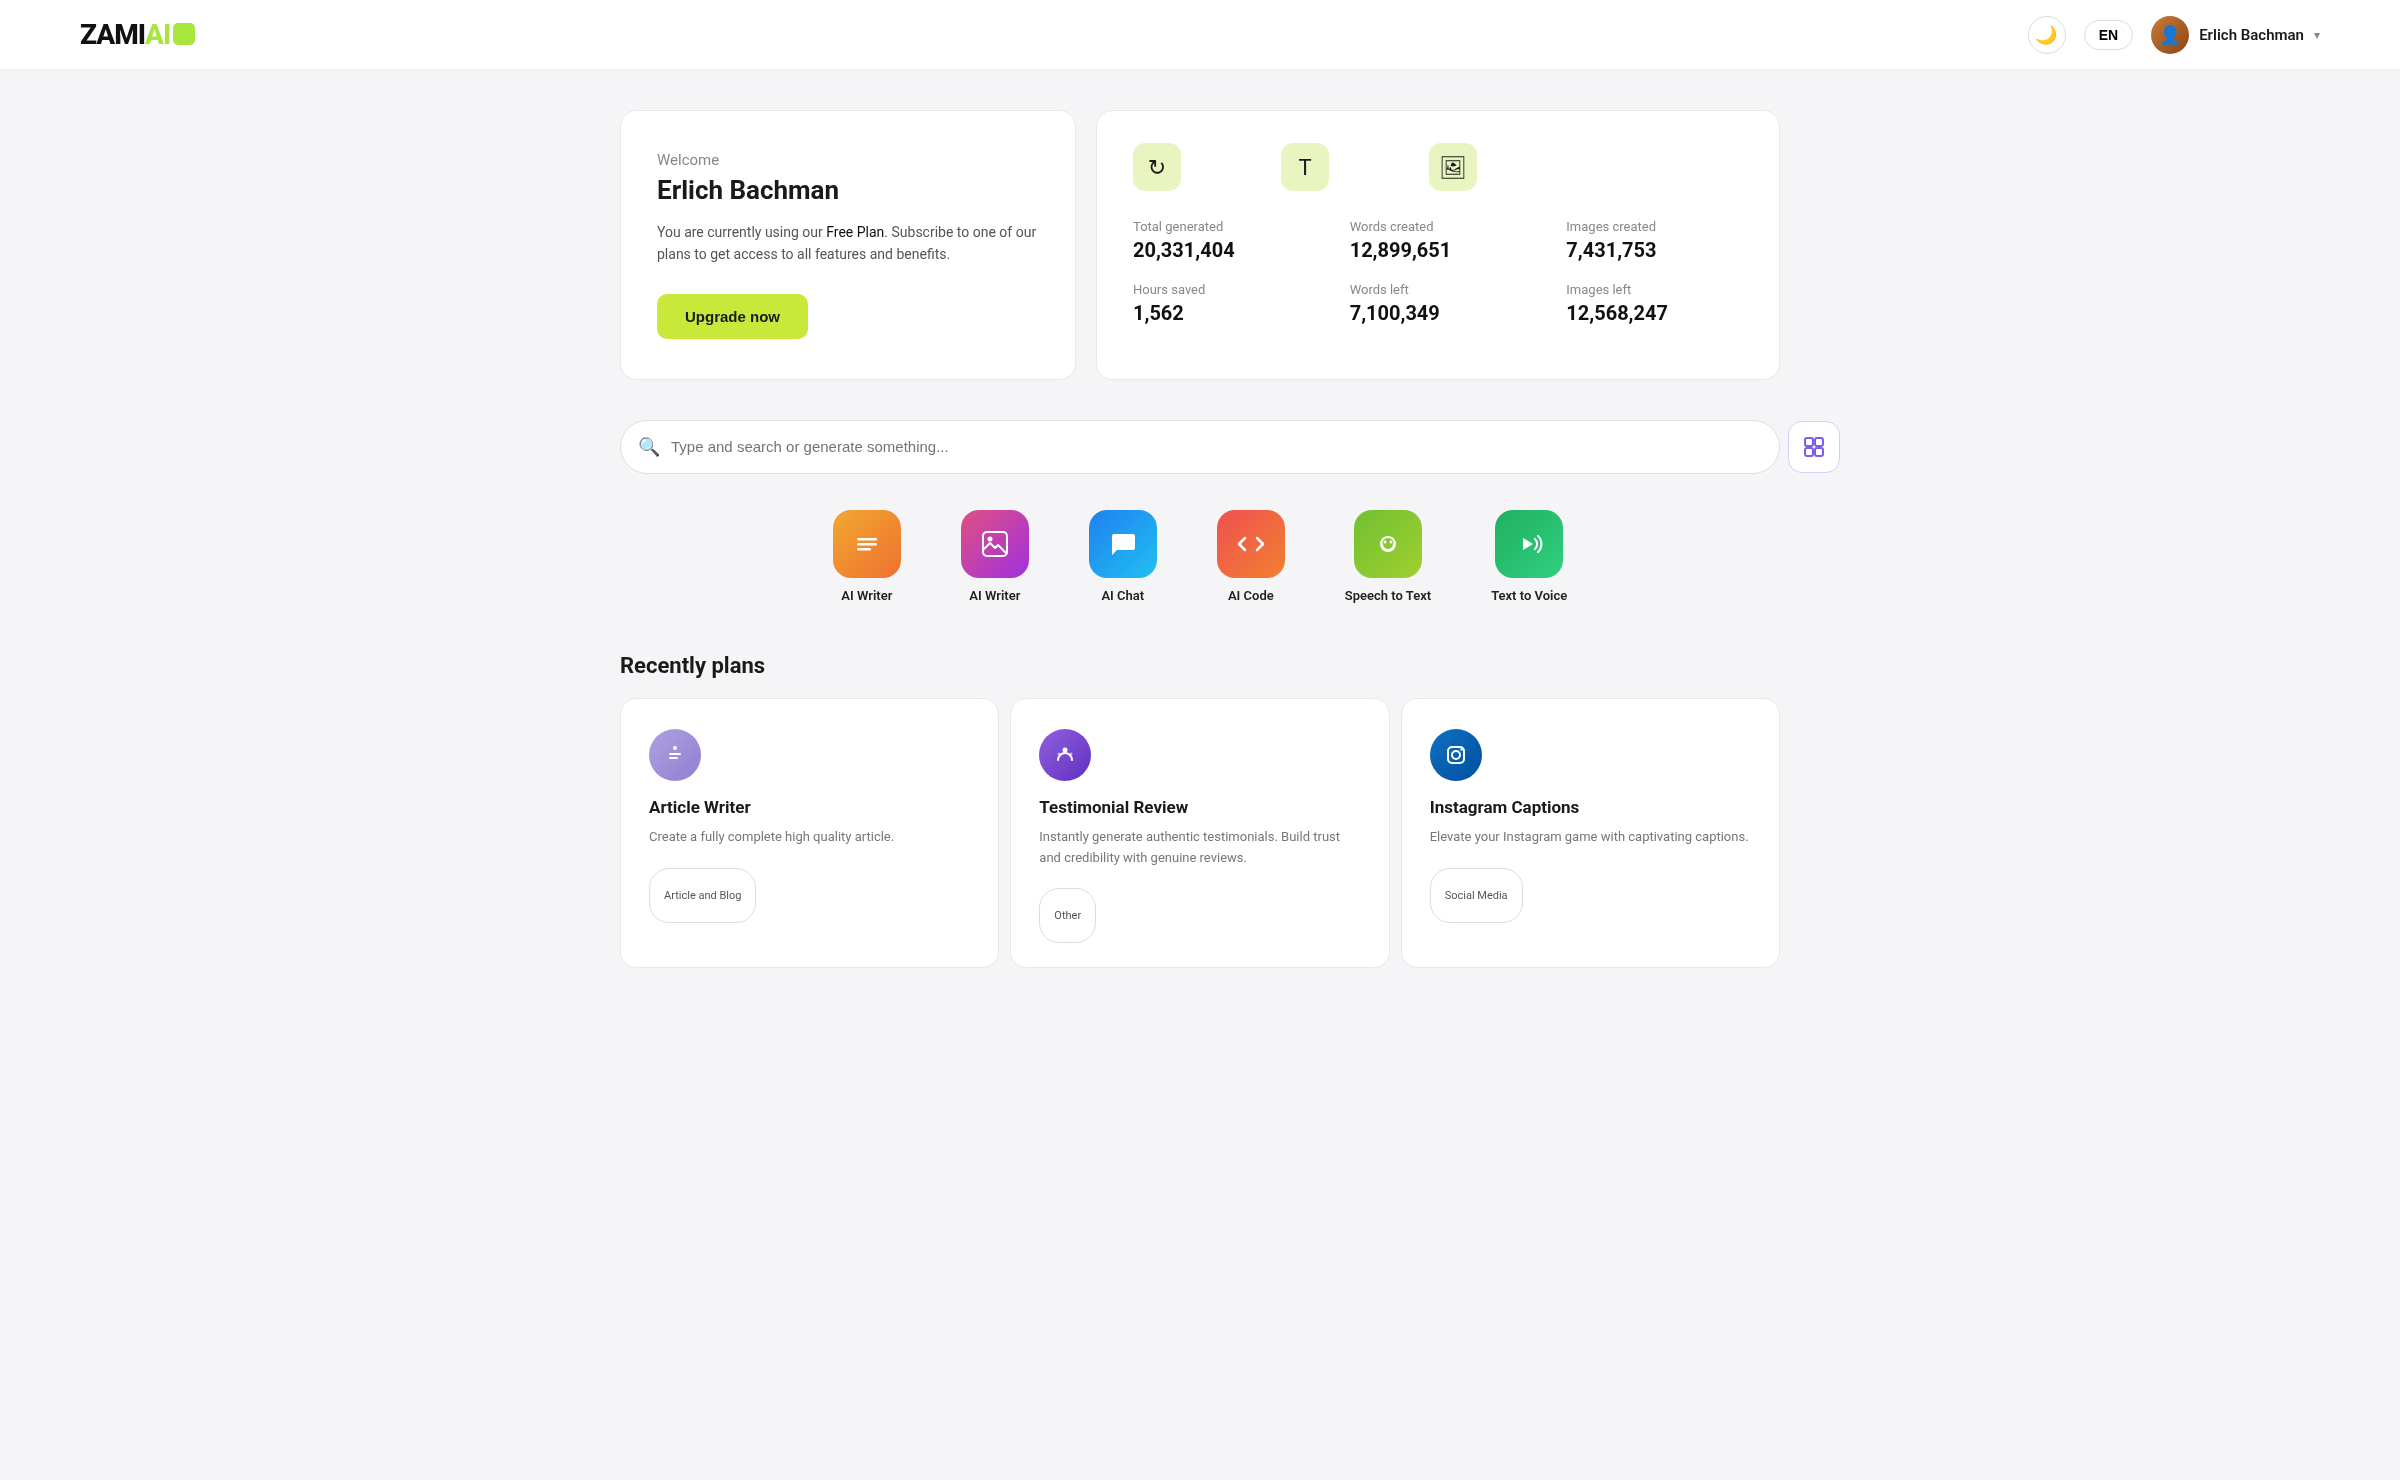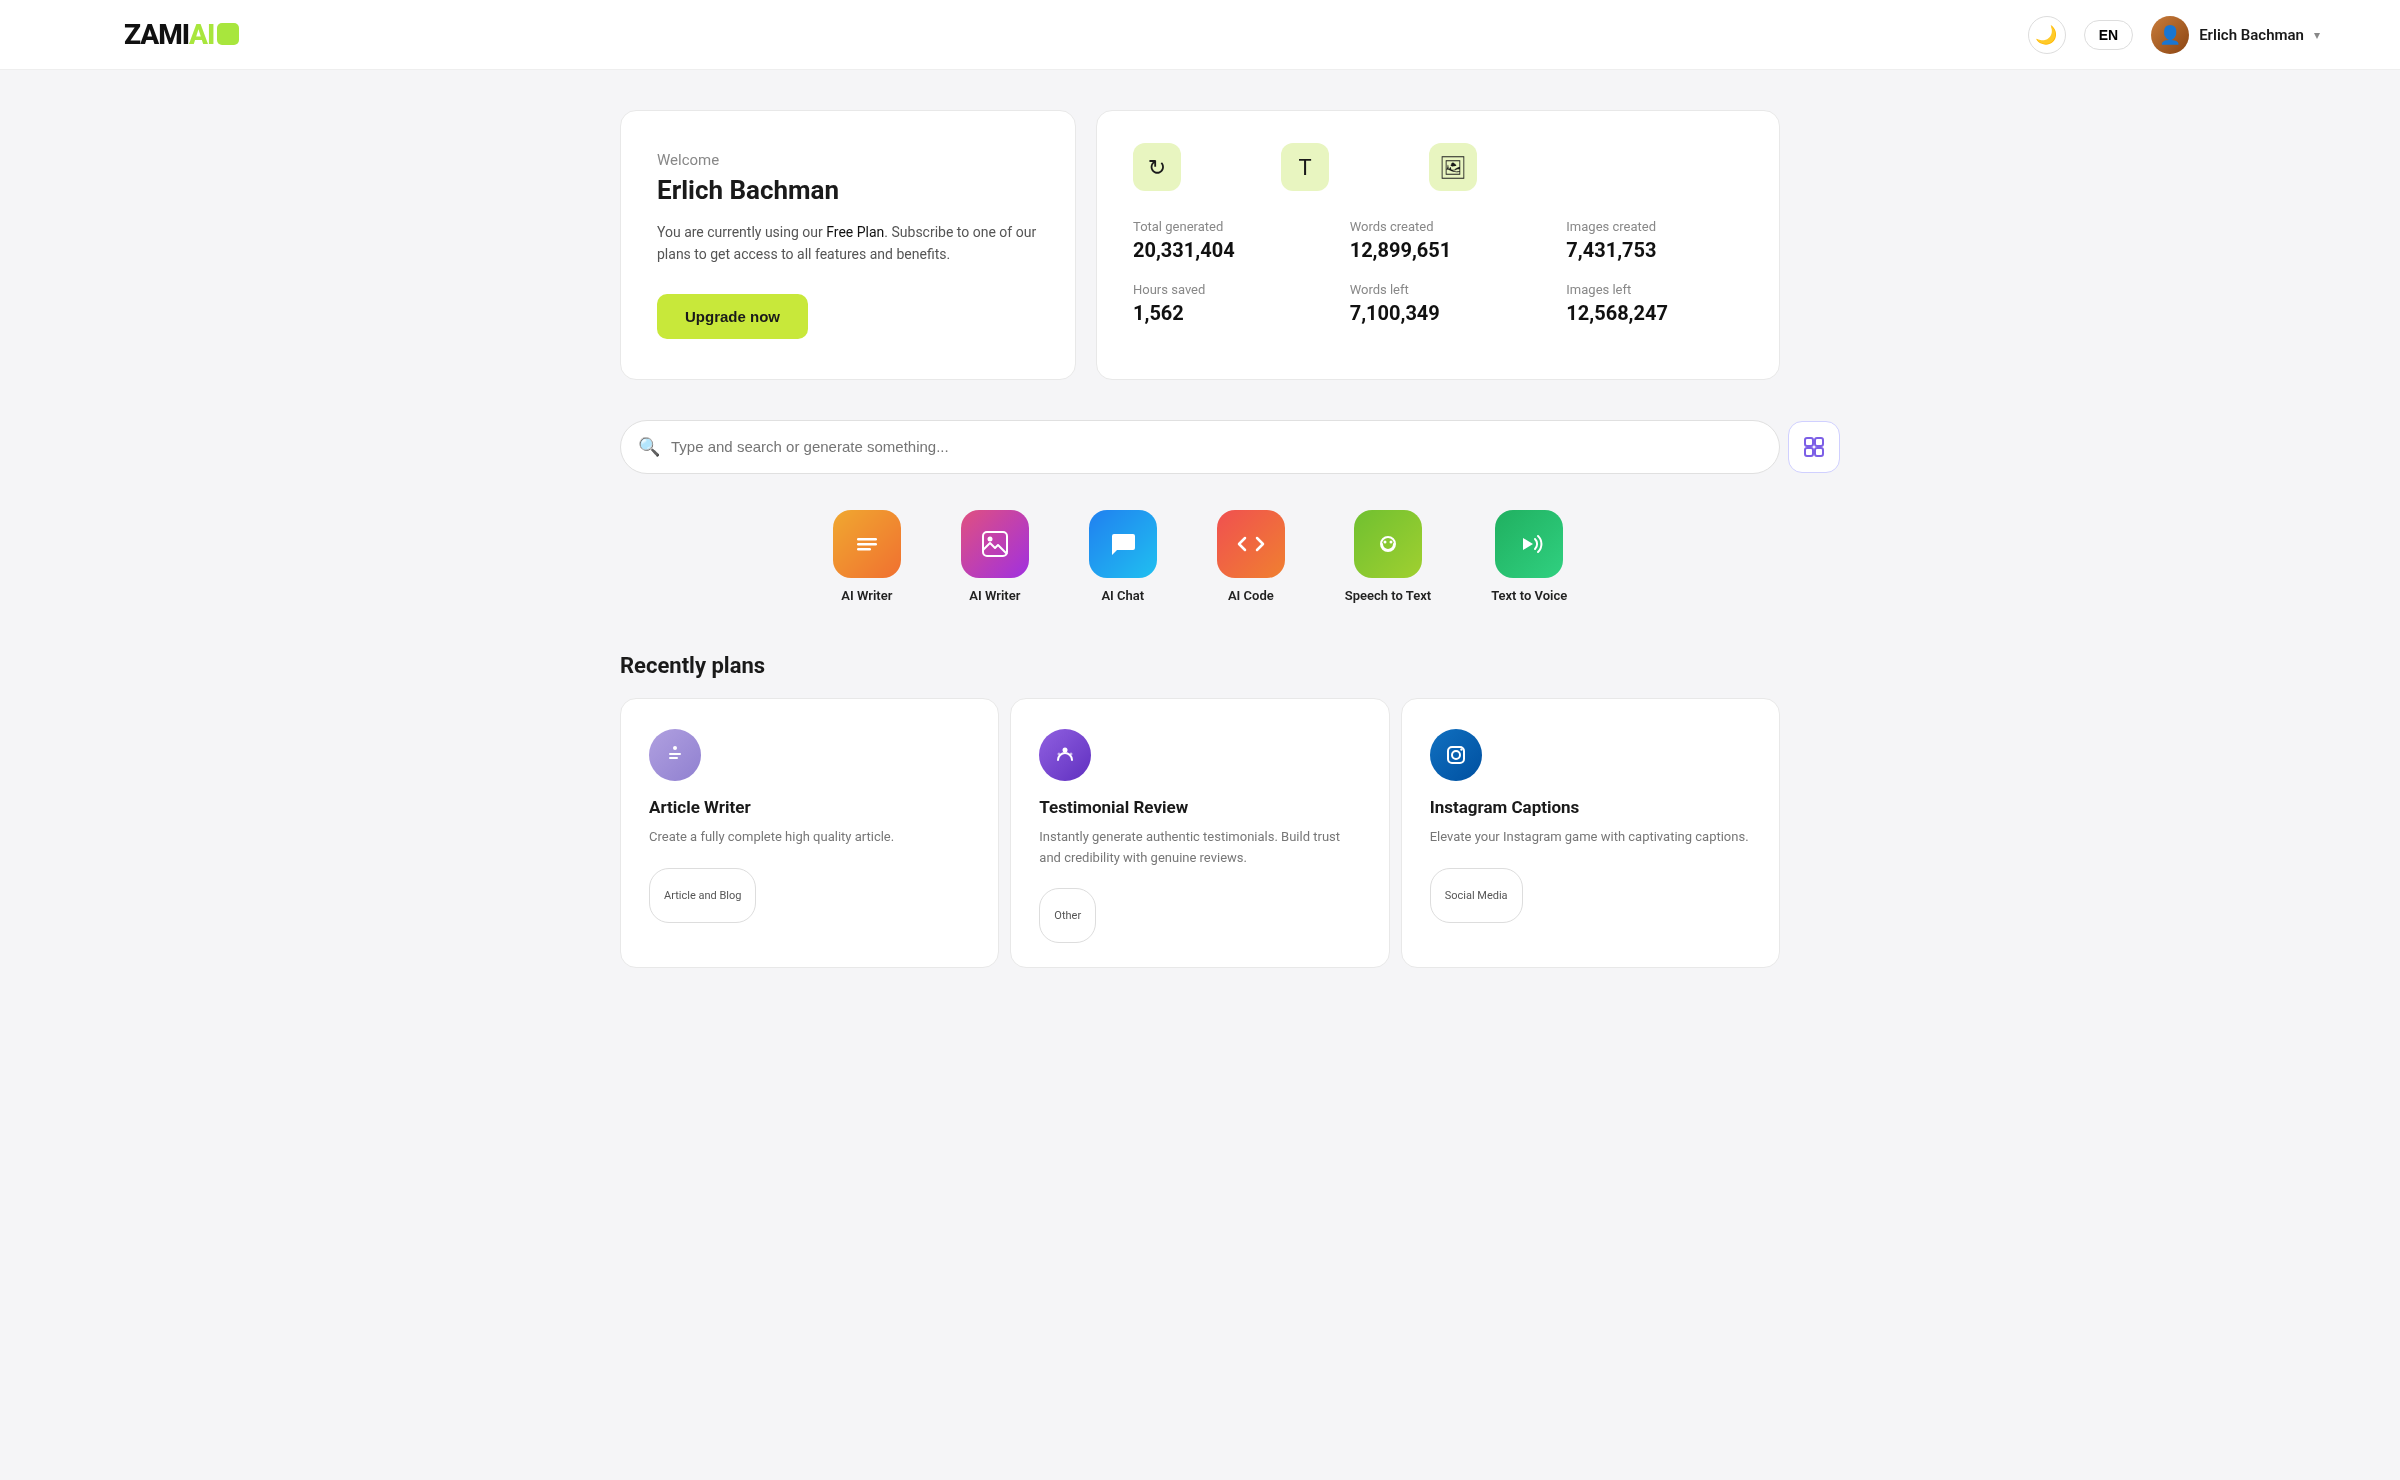--- a/index.html
+++ b/index.html
@@ -19,21 +19,20 @@
       height: 70px;
       border-bottom: 1px solid #eee;
     }
     .logo {
       display: flex;
       align-items: center;
       gap: 0;
       font-size: 28px;
       font-weight: 800;
       letter-spacing: -1px;
-      margin-left: 44px;
     }
     .logo-zami { color: #111; }
     .logo-ai { color: #a8e63d; }
     .logo-icon {
       display: inline-block;
       width: 22px;
       height: 22px;
       background: #a8e63d;
       border-radius: 5px;
       margin-left: 3px;

